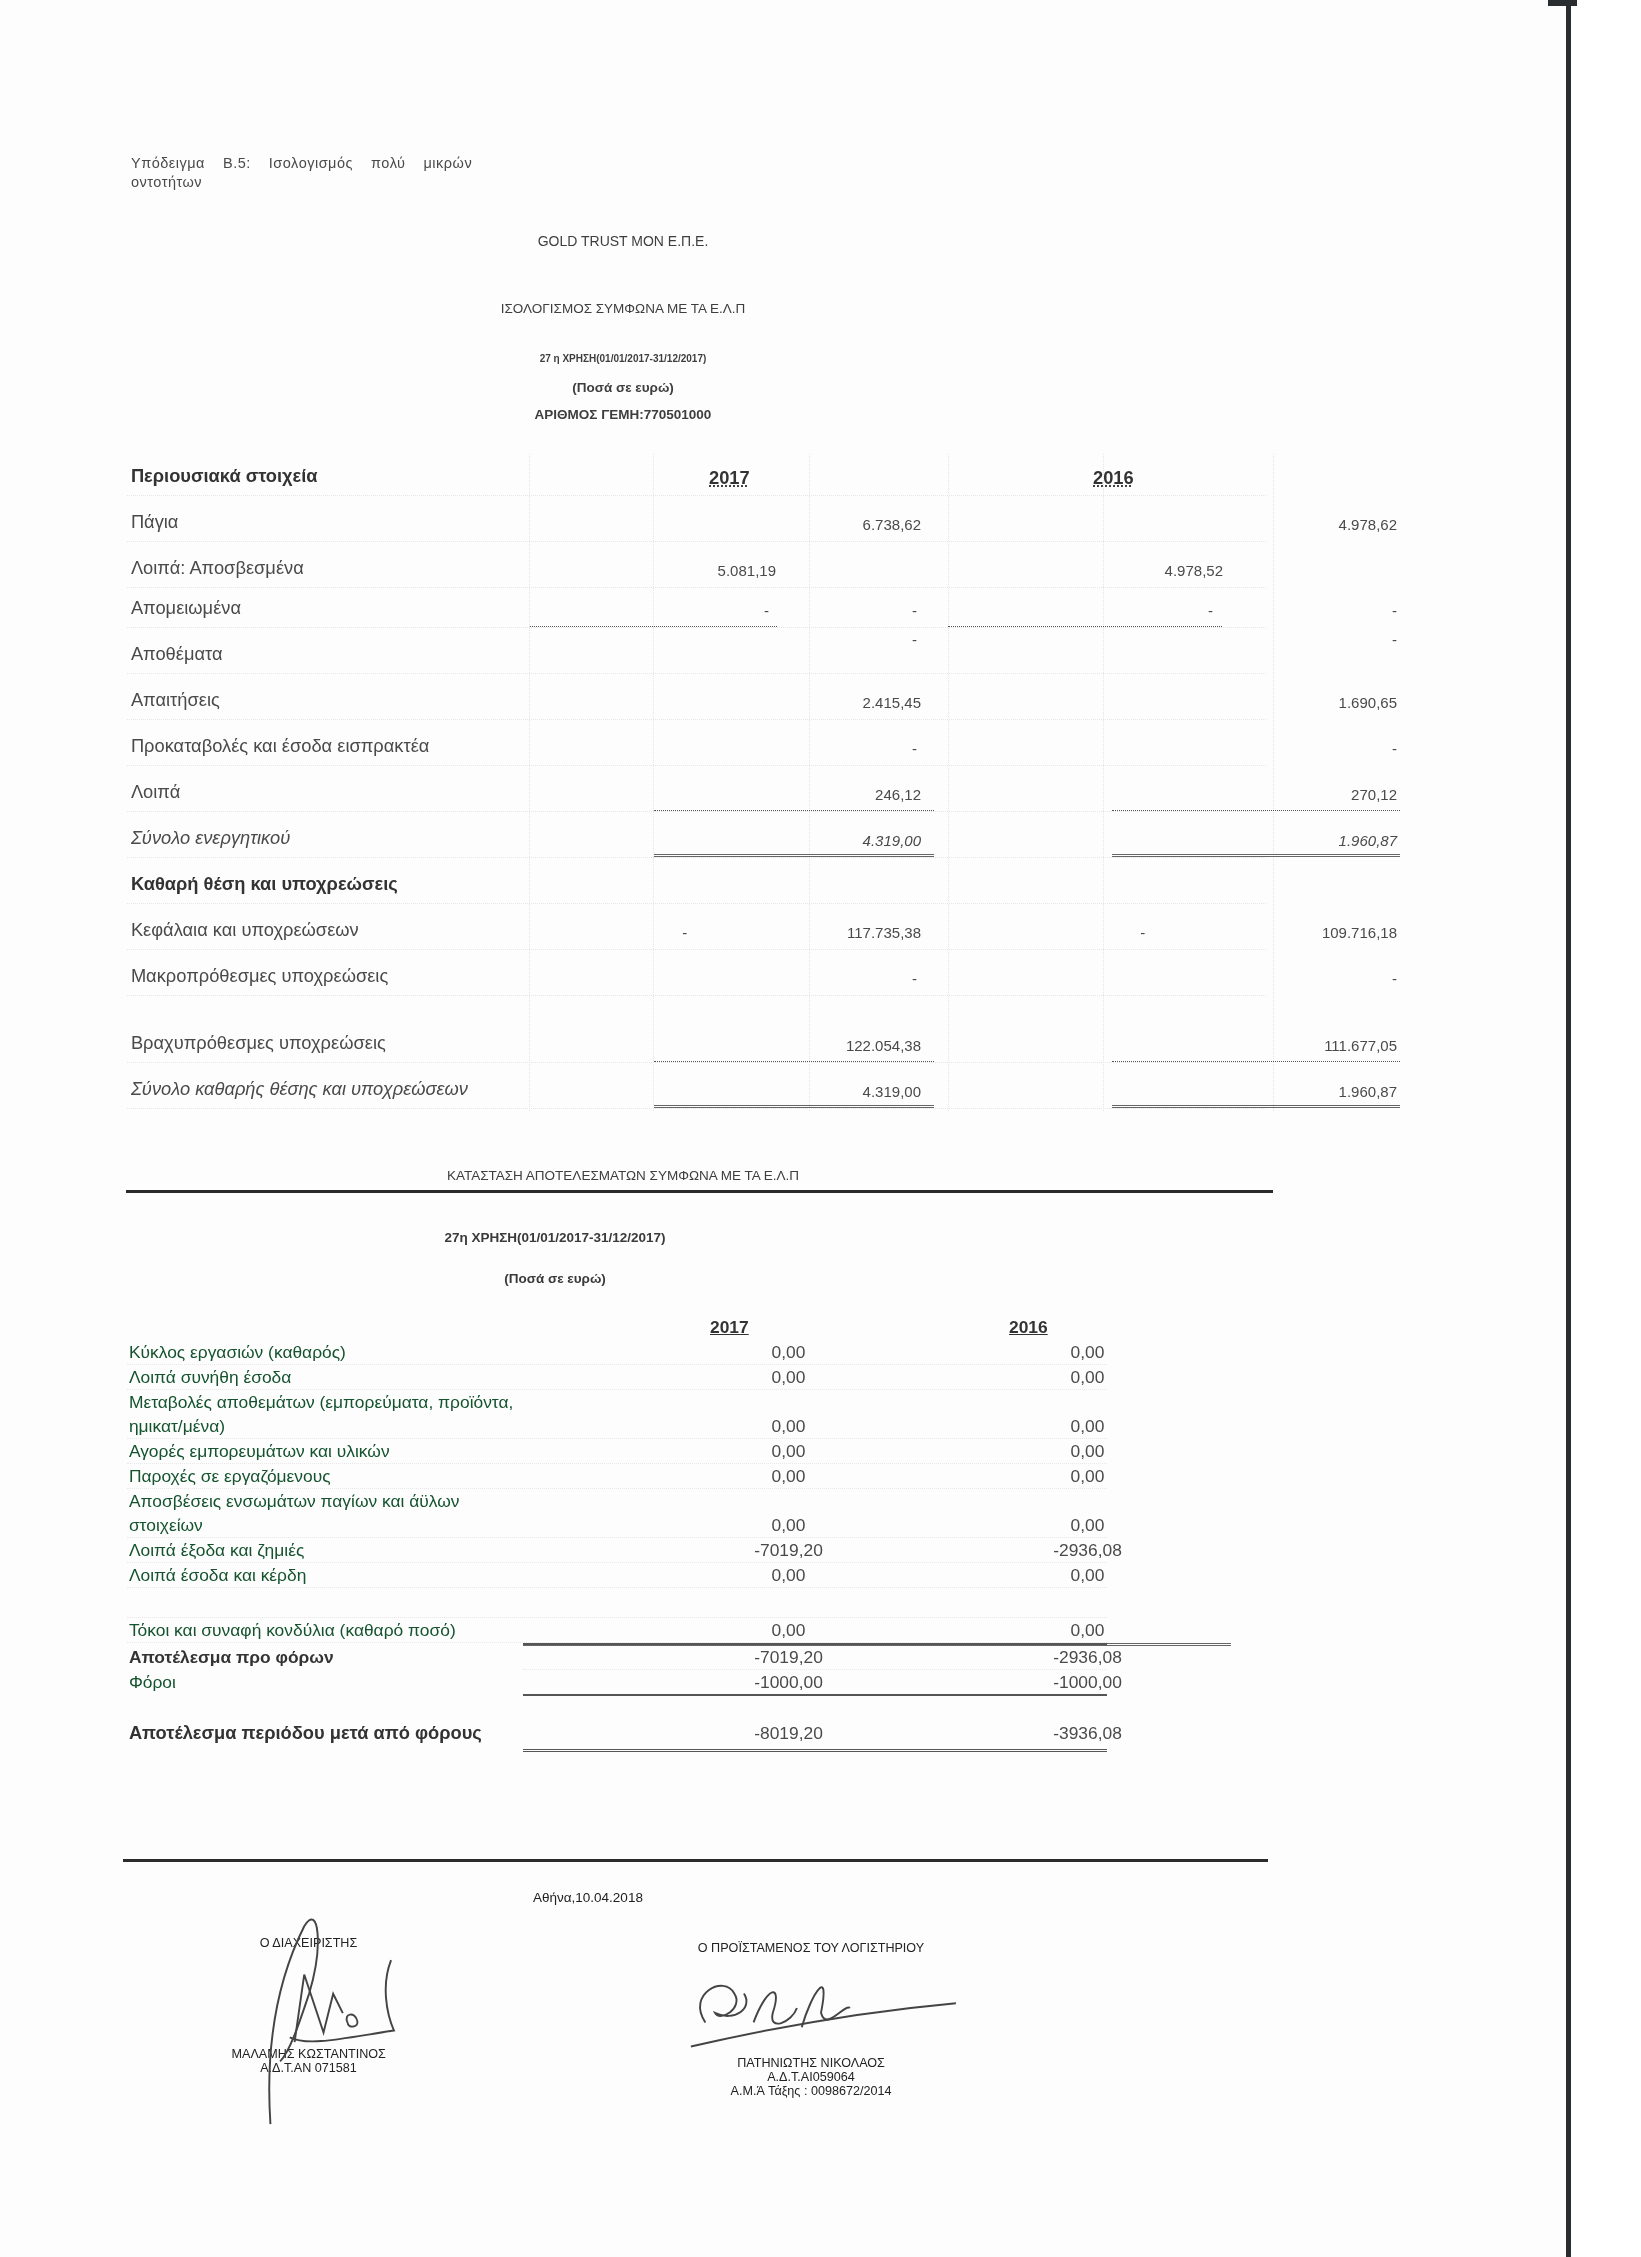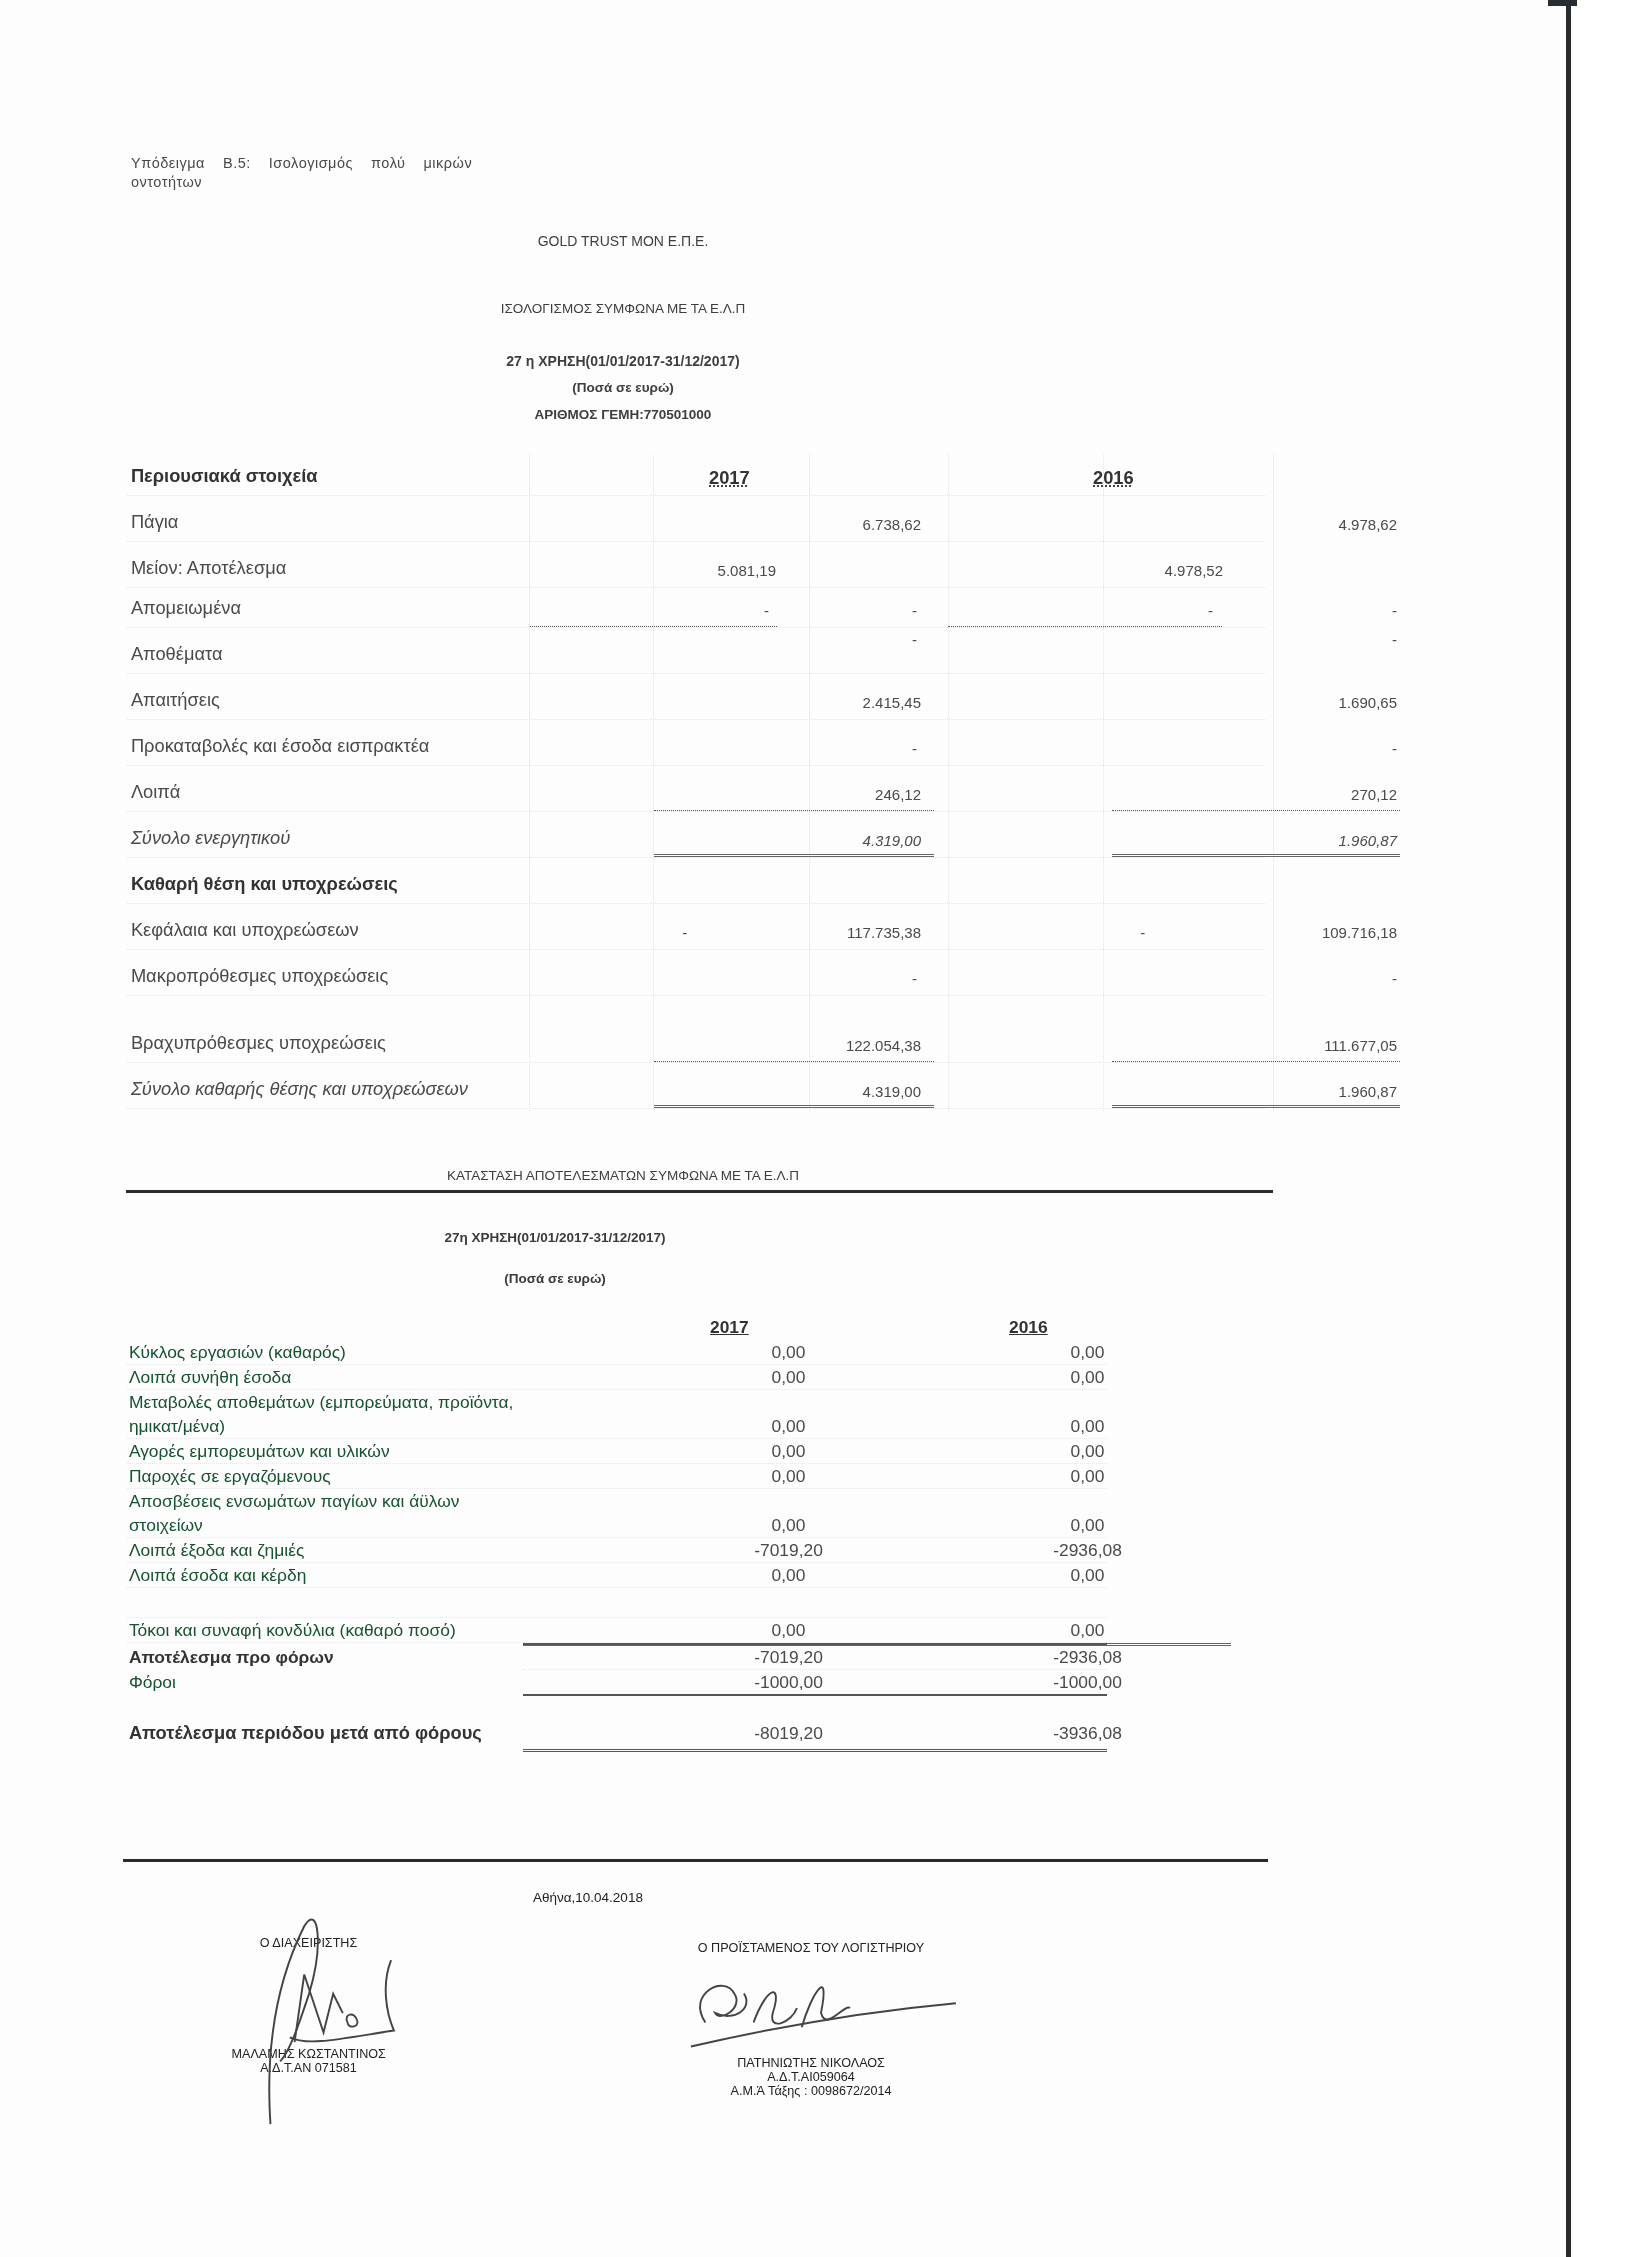--- a/index.html
+++ b/index.html
@@ -13,21 +13,21 @@
     background: #ffffff; border-left: 5.8px solid #2a2d30;
   }
   .scan-edge-top {
     position: absolute; top: 0; right: 64px; width: 29px; height: 5.8px; background: #2a2d30;
   }
   .abs { position: absolute; }
   .template-note { left: 131px; top: 154px; width: 415px; font-size: 14.5px; line-height: 19.3px; letter-spacing: 0.5px; word-spacing: 13.5px; color: #4a4a4a; }
   .center-h { left: 0; width: 1246px; text-align: center; font-size: 14.5px; color: #3e3e3e; }
   .company { top: 233px; font-size: 14px; }
   .bs-title { top: 301px; font-size: 13.5px; }
-  .bs-period { top: 353px; font-size: 14px; font-weight: bold; }
+  .bs-period { top: 353px; font-size: 10px; font-weight: bold; }
   .bs-currency { top: 380px; font-size: 13.5px; font-weight: bold; }
   .bs-gemi { top: 407px; font-size: 13.5px; font-weight: bold; }
 
   
   .bs { left: 127px; top: 454px; width: 1139px; }
   .bs-row { position: relative; height: 45px; border-bottom: 1px dotted #e6e6e6; }
   .bs-row .lbl { position: absolute; left: 3.9px; bottom: 7.7px; font-size: 18.3px; color: #4a4a4a; white-space: nowrap; }
   .bs-row .lbl.bold { font-weight: bold; color: #333; }
   .bs-row .lbl.ital { font-style: italic; }
   .bs-row .v { position: absolute; bottom: 7.7px; font-size: 15px; text-align: right; color: #4a4a4a; }
@@ -91,21 +91,21 @@
     <span class="hdr" style="left:966px">2016</span>
   </div>
 
   <div class="bs-row">
     <span class="lbl">Πάγια</span>
     <span class="v c2">6.738,62</span>
     <span class="v c4">4.978,62</span>
   </div>
 
   <div class="bs-row">
-    <span class="lbl">Μείον: Αποτέλεσμα</span>
+    <span class="lbl">Λοιπά: Αποσβεσμένα</span>
     <span class="v c1">5.081,19</span>
     <span class="v c3">4.978,52</span>
   </div>
 
   <div class="bs-row" style="height:39px">
     <span class="lbl">Απομειωμένα</span>
     <span class="v c1" style="width:238px">-</span>
     <span class="v c2" style="width:261px">-</span>
     <span class="v c3" style="width:270px">-</span>
     <span class="v c4" style="width:280px">-</span>

